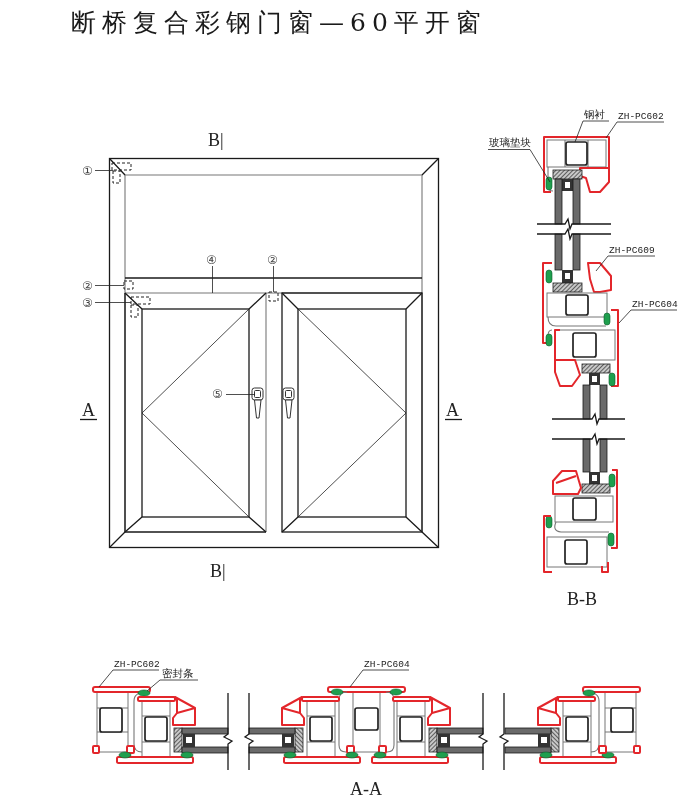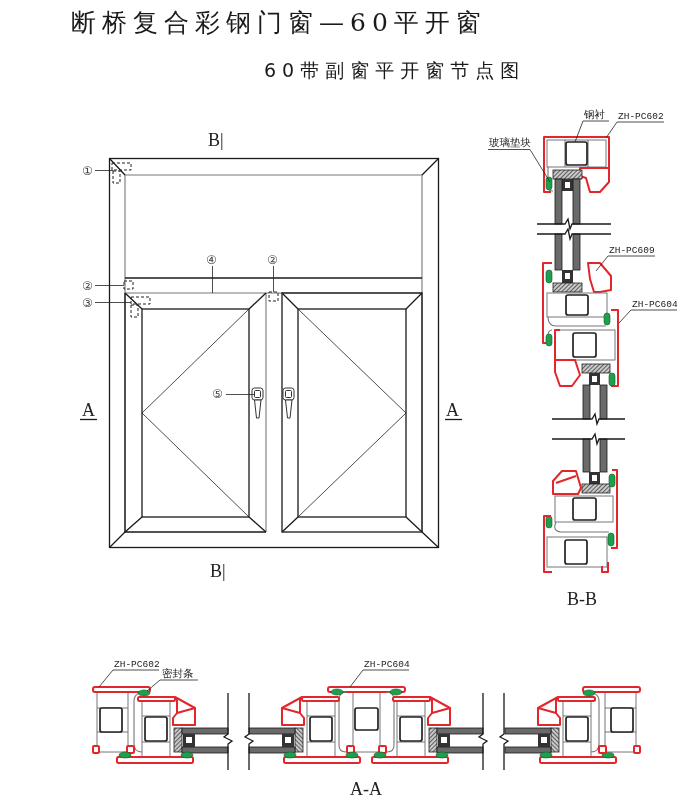--- a/index.html
+++ b/index.html
@@ -29,21 +29,20 @@
   .lbl{font-family:"Liberation Mono",monospace;font-size:9.5px;fill:#222;}
   .cjk{font-family:"DejaVu Sans",sans-serif;font-size:10.5px;fill:#222;}
   .sec{font-family:"Liberation Serif",serif;font-size:18px;fill:#222;}
   .num{font-family:"DejaVu Sans",sans-serif;font-size:12px;fill:#444;}
 </style>
 </head>
 <body>
 
 <div id="canvas">
   <div class="title">断桥复合彩钢门窗—60平开窗</div>
-  <div class="subtitle">60带副窗平开窗节点图</div>
 
   <svg width="697" height="811" viewBox="0 0 697 811">
     <defs>
       <pattern id="hatch" width="3" height="3" patternUnits="userSpaceOnUse" patternTransform="rotate(45)">
         <rect width="3" height="3" fill="#c8c8c8"></rect>
         <line x1="0" y1="0" x2="0" y2="3" stroke="#222" stroke-width="1.3"></line>
       </pattern>
     </defs>
 
     <g>

